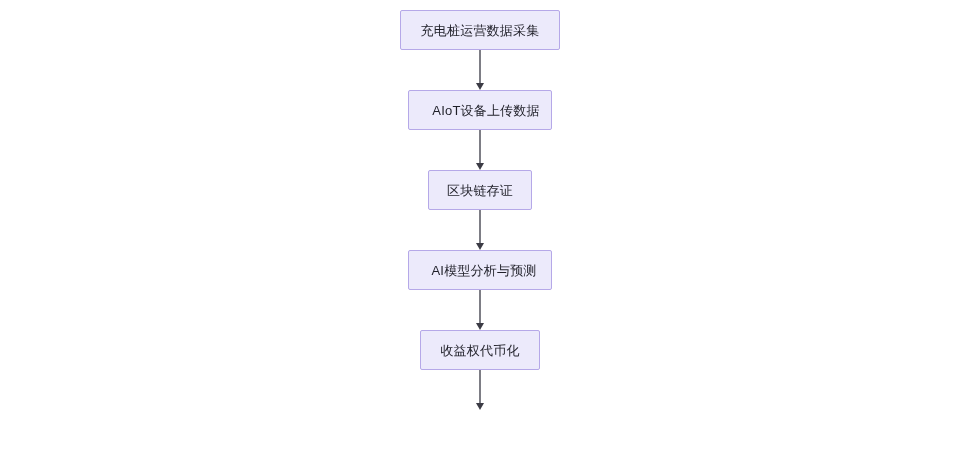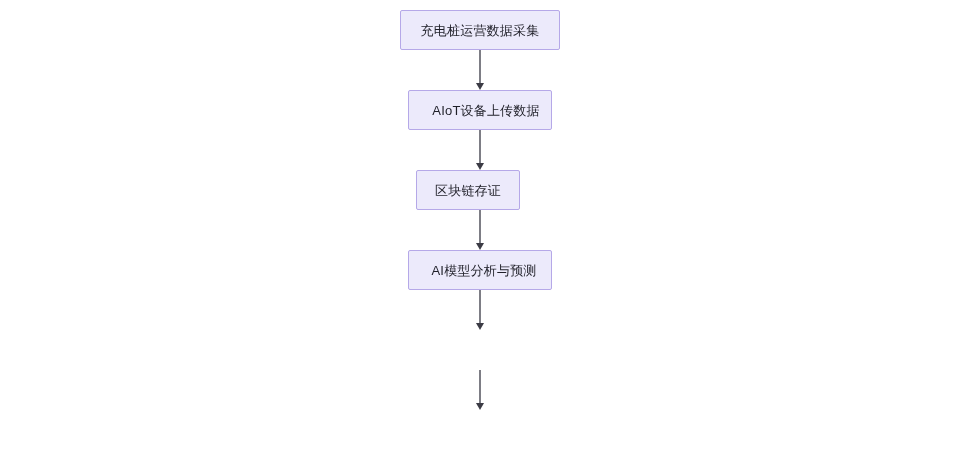--- a/index.html
+++ b/index.html
@@ -74,23 +74,26 @@
   <div class="flow-arrowhead" style="left:476px;top:403px;"></div>
 
   <div class="flow-node" style="left:400px;top:10px;width:160px;">
     <span class="flow-node-label">充电桩运营数据采集</span>
   </div>
 
   <div class="flow-node" style="left:408px;top:90px;width:144px;padding-left:12px;">
     <span class="flow-node-label">AIoT设备上传数据</span>
   </div>
 
-  <div class="flow-node" style="left:416px;top:170px;width:104px;font-family:Liberation Serif, serif;">
+  <div class="flow-node" style="left:428px;top:170px;width:104px;font-family:Liberation Serif, serif;">
     <span class="flow-node-label">区块链存证</span>
   </div>
 
   <div class="flow-node" style="left:408px;top:250px;width:144px;padding-left:8px;">
     <span class="flow-node-label">AI模型分析与预测</span>
   </div>
 
+  <div class="flow-node" style="left:420px;top:330px;width:120px;">
+    <span class="flow-node-label">收益权代币化</span>
+  </div>
 
 
 </div>
 
 </body></html>

